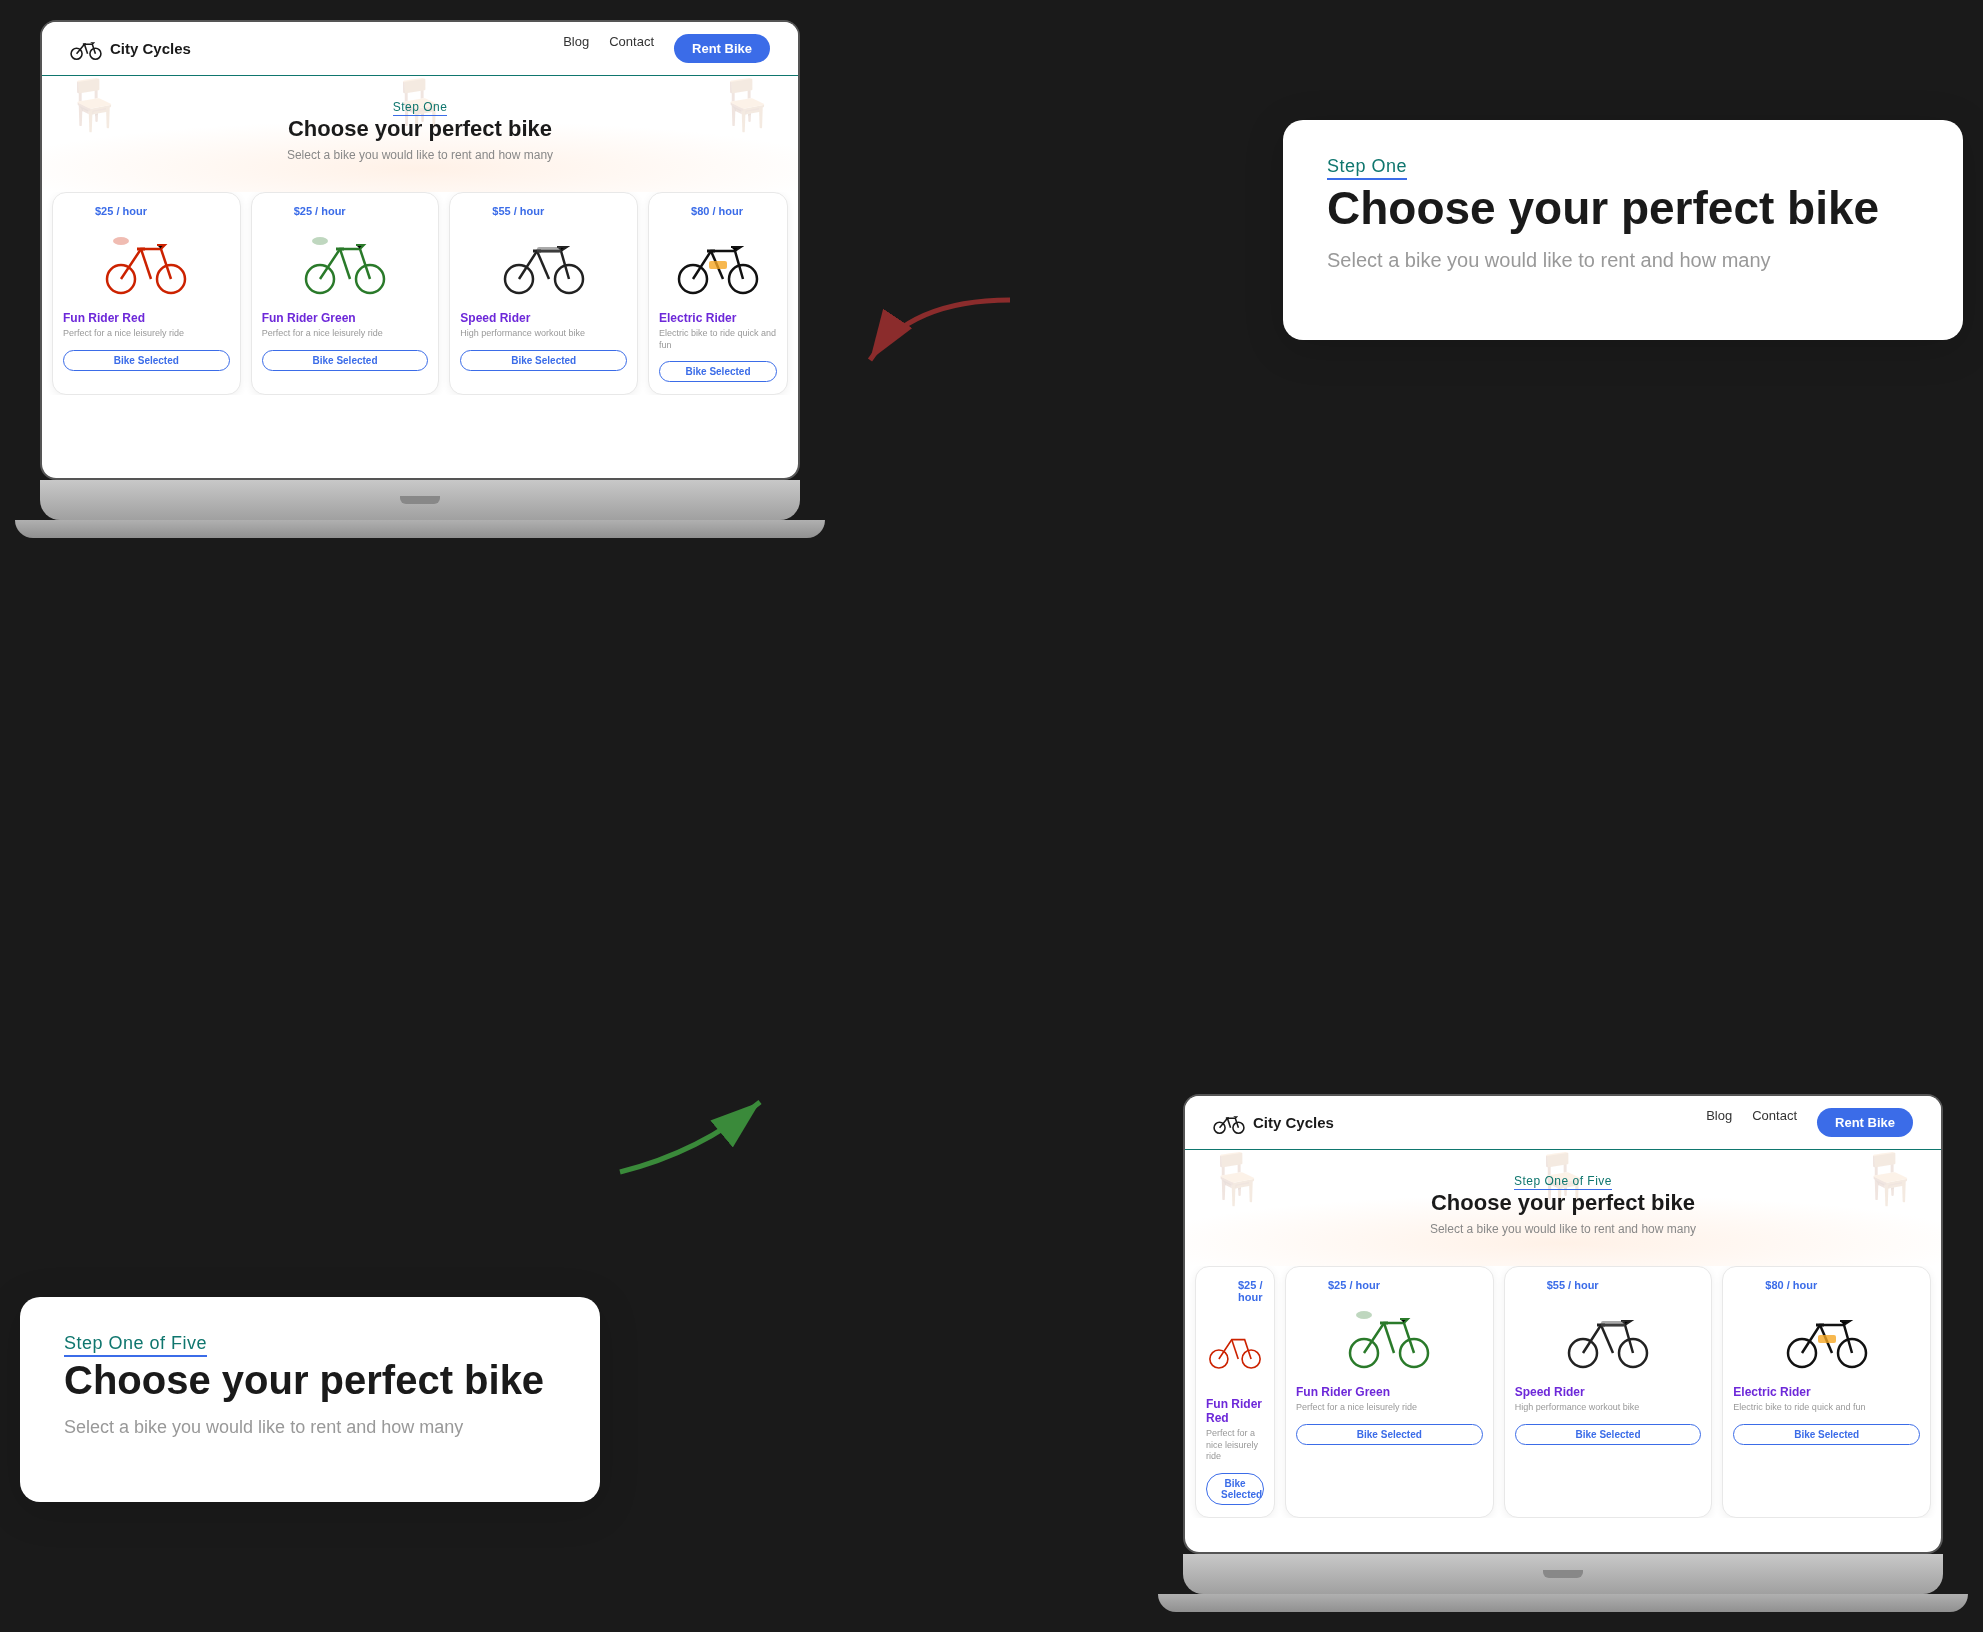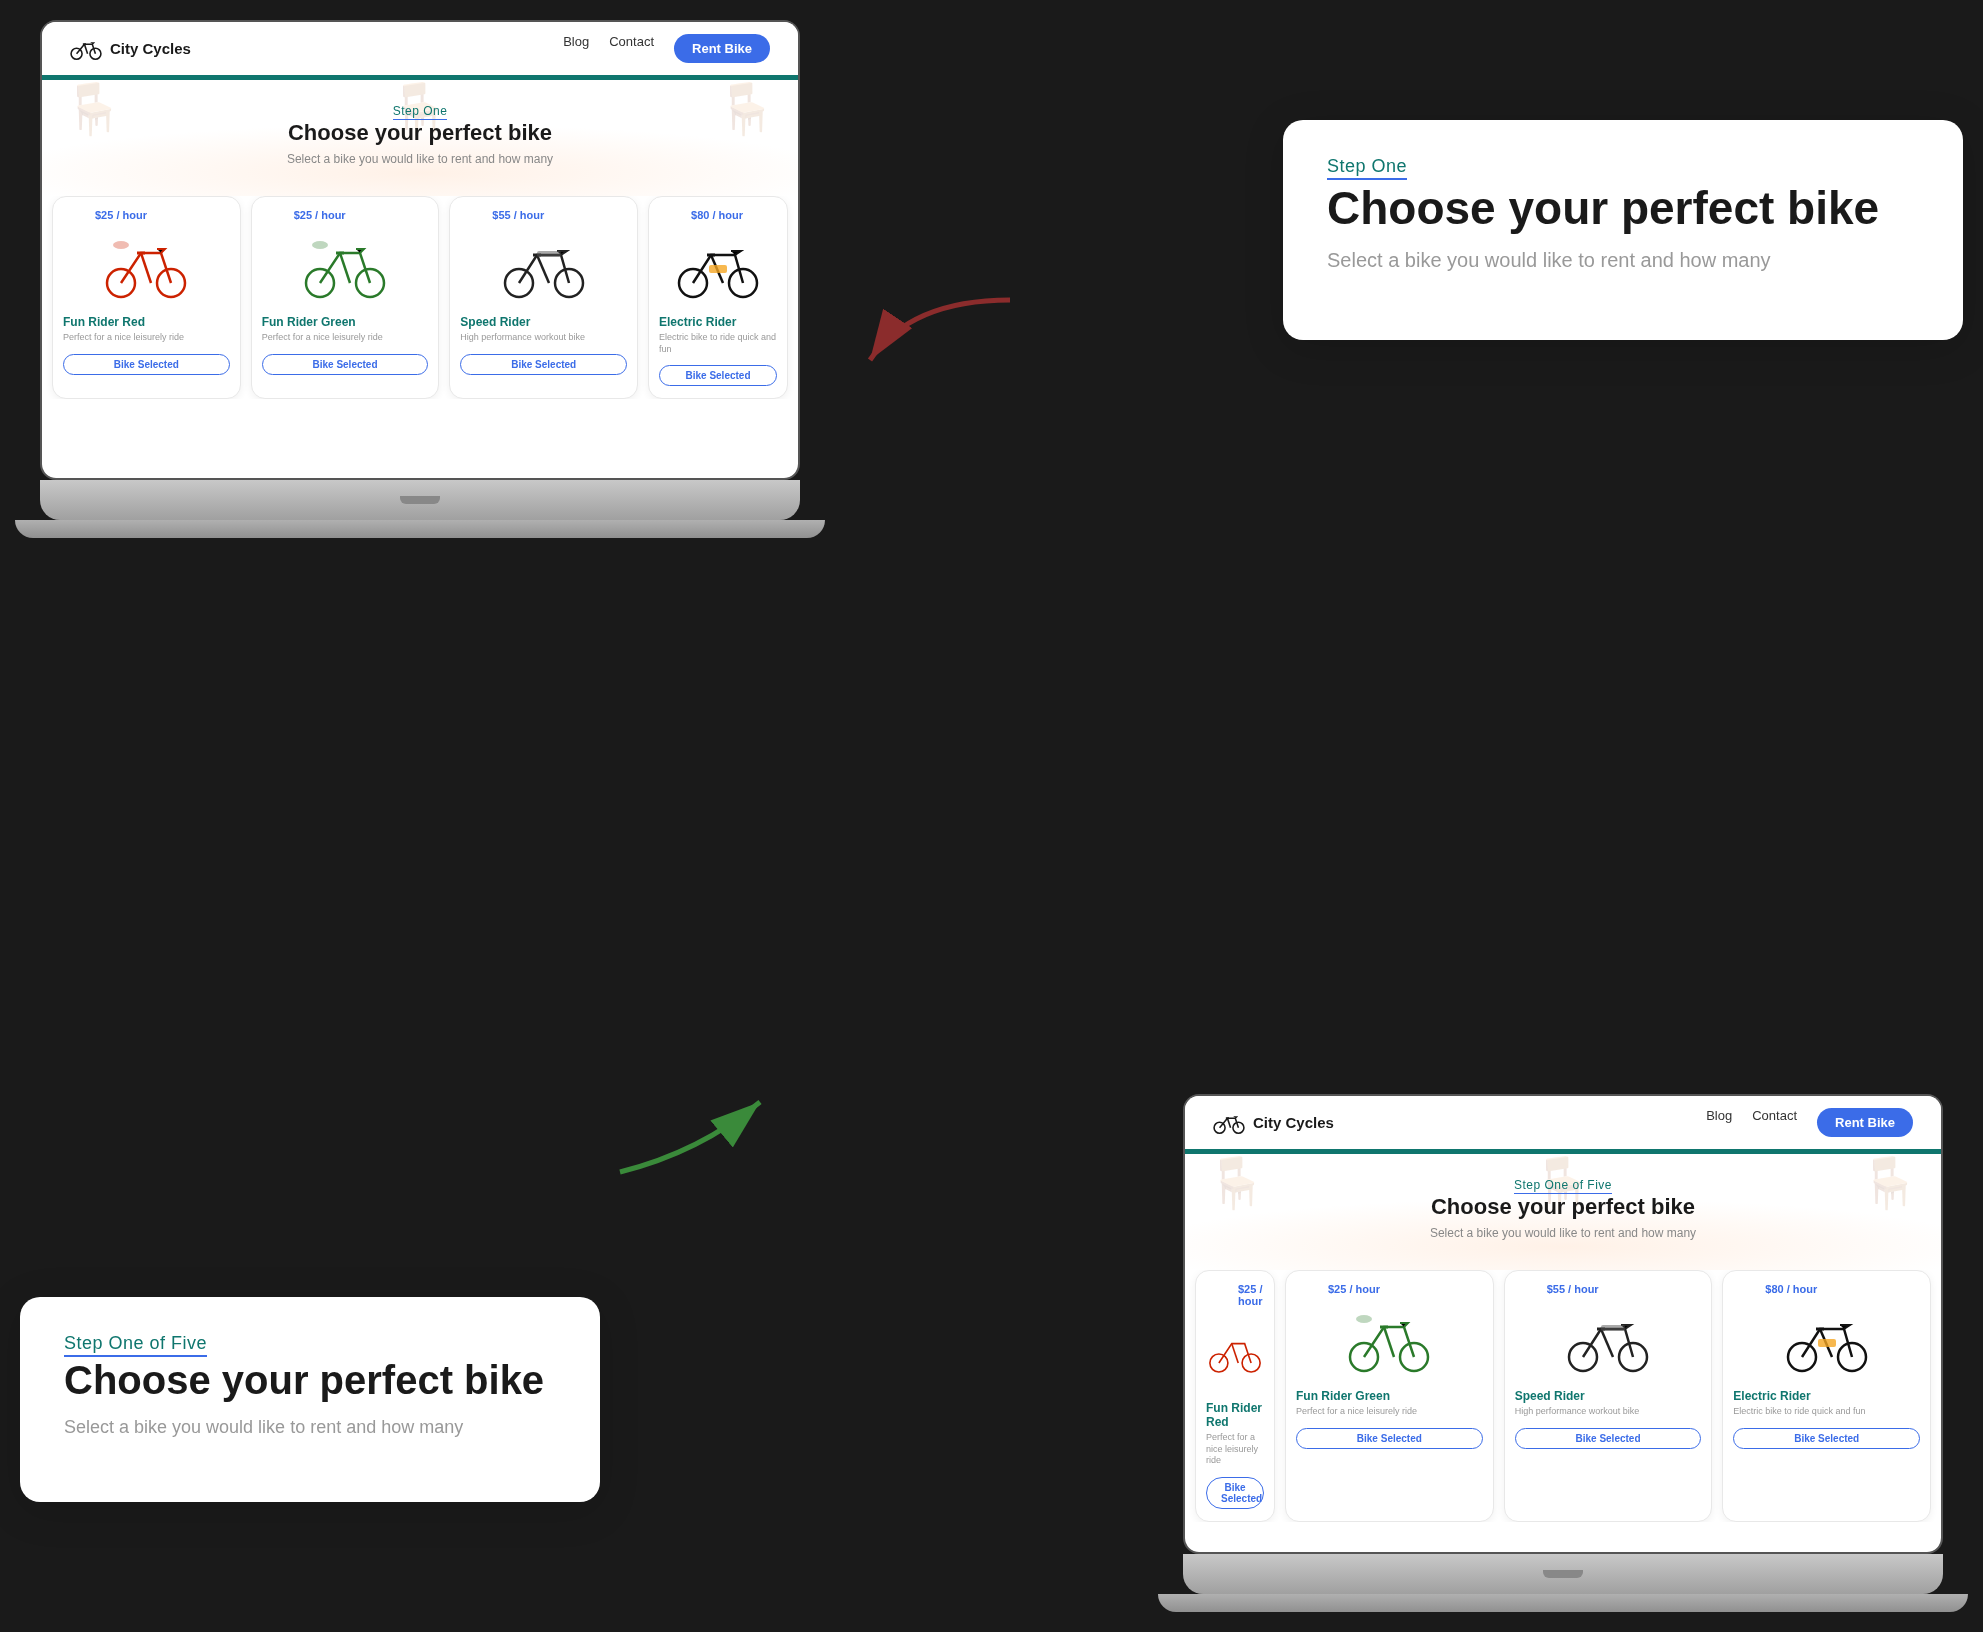--- a/index.html
+++ b/index.html
@@ -53,21 +53,21 @@
       height: 100%;
       overflow: hidden;
       position: relative;
     }
 
     .nav {
       display: flex;
       align-items: center;
       justify-content: space-between;
       padding: 12px 28px;
-      border-bottom: 5px solid #0f766e;
+      border-bottom: 1px solid #0f766e;
       background: white;
       position: relative;
       z-index: 10;
     }
 
     .nav-logo {
       display: flex;
       align-items: center;
       gap: 8px;
       font-weight: 700;
@@ -171,21 +171,21 @@
       height: 80px;
       display: flex;
       align-items: center;
       justify-content: center;
       margin-bottom: 8px;
     }
 
     .bike-name {
       font-size: 12px;
       font-weight: 700;
-      color: #0f766e;
+      color: #6d28d9;
       margin-bottom: 3px;
     }
 
     .bike-desc {
       font-size: 9px;
       color: #999;
       margin-bottom: 10px;
       line-height: 1.3;
     }
 

